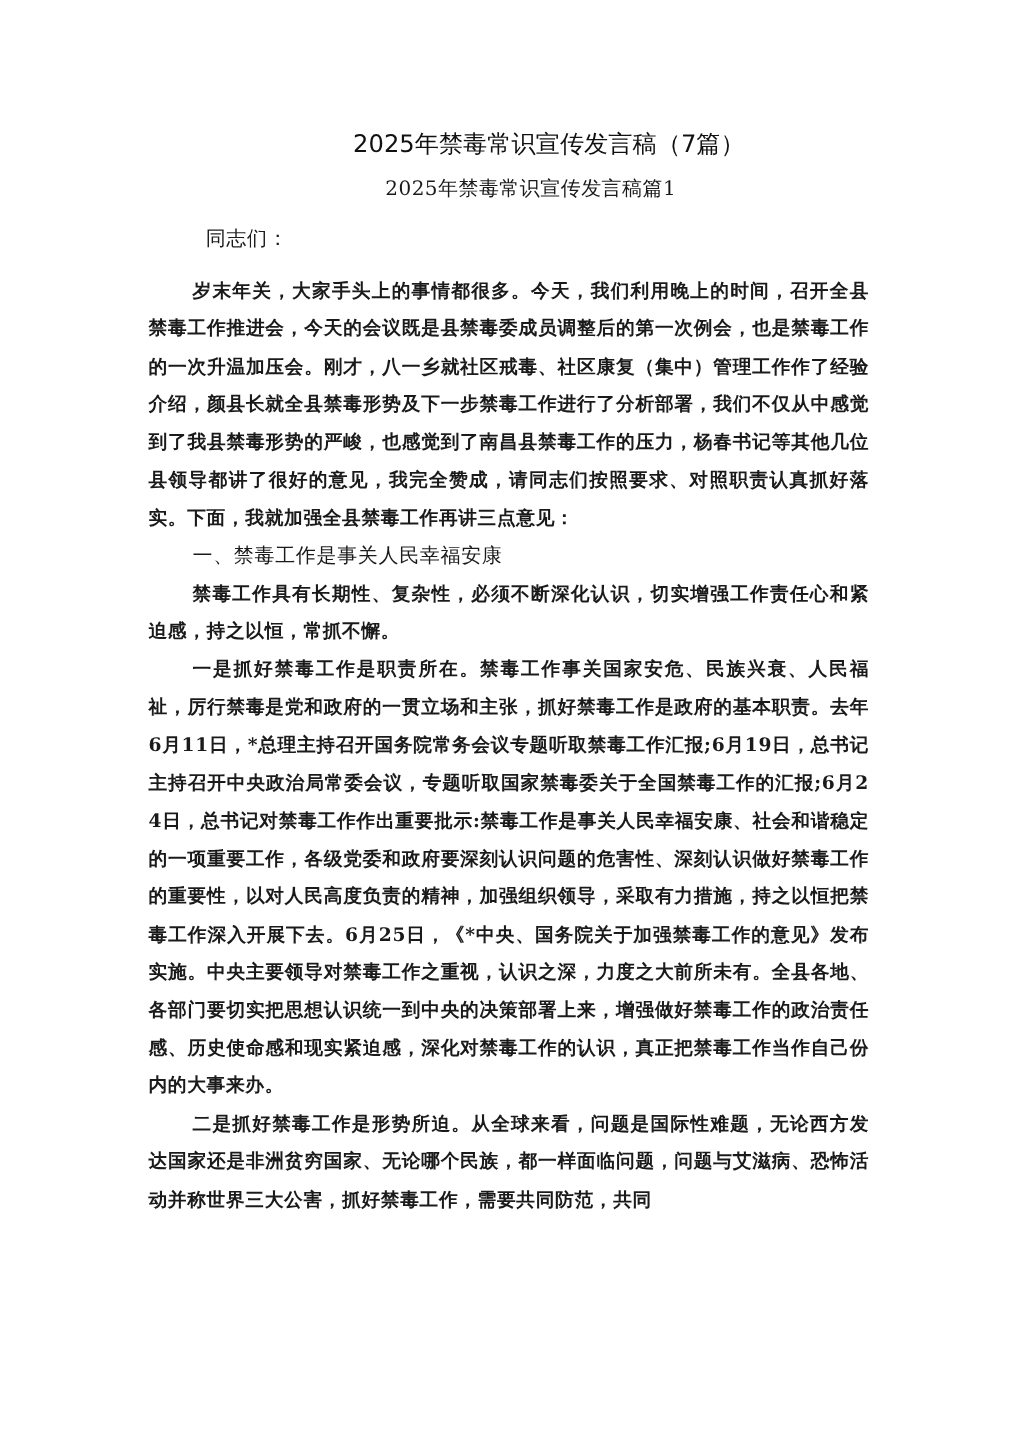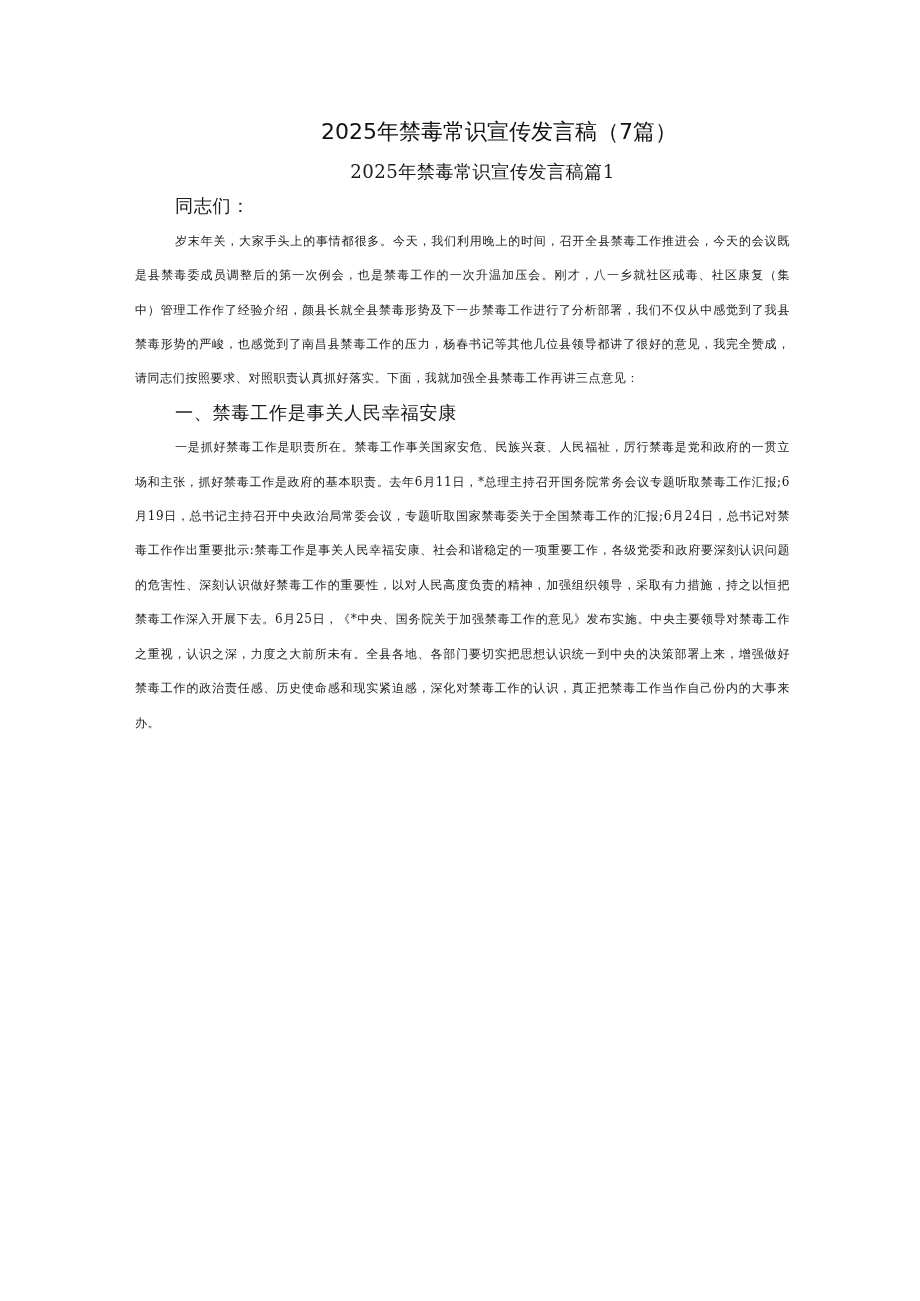--- a/index.html
+++ b/index.html
@@ -39,47 +39,48 @@
       padding-left: 39px;
     }
     .body-text {
       position: absolute;
       left: 135px;
       top: 155px;
       width: 655px;
     }
     .para {
       margin: 0;
-      font-size: 12px;
+      font-size: 17px;
       line-height: 34.4px;
       text-align: justify;
       text-justify: inter-character;
       letter-spacing: 0.6px;
       word-break: break-all;
+      font-weight: bold;
     }
     .indent {
       text-indent: 40px;
     }
     .section-heading {
       margin: 0;
       font-size: 18.2px;
       line-height: 34.4px;
       text-indent: 40px;
       letter-spacing: 0.6px;
     }
     .sub-title {
       margin: 0;
       font-size: 18.2px;
       line-height: 34.4px;
       text-indent: 40px;
       letter-spacing: 0.4px;
       text-align: center;
     }
     .greeting {
-      margin: 0;
+      margin: 12px;
       font-size: 18.2px;
       line-height: 34.4px;
       text-indent: 40px;
       letter-spacing: 0.6px;
     }
   </style>
 </head>
 <body>
 
 <div class="page">
@@ -87,17 +88,19 @@
 
   <div class="body-text">
     <p class="sub-title">2025年禁毒常识宣传发言稿篇1</p>
 
     <p class="greeting">同志们：</p>
 
     <p class="para indent">岁末年关，大家手头上的事情都很多。今天，我们利用晚上的时间，召开全县禁毒工作推进会，今天的会议既是县禁毒委成员调整后的第一次例会，也是禁毒工作的一次升温加压会。刚才，八一乡就社区戒毒、社区康复（集中）管理工作作了经验介绍，颜县长就全县禁毒形势及下一步禁毒工作进行了分析部署，我们不仅从中感觉到了我县禁毒形势的严峻，也感觉到了南昌县禁毒工作的压力，杨春书记等其他几位县领导都讲了很好的意见，我完全赞成，请同志们按照要求、对照职责认真抓好落实。下面，我就加强全县禁毒工作再讲三点意见：</p>
 
     <p class="section-heading">一、禁毒工作是事关人民幸福安康</p>
 
+    <p class="para indent">禁毒工作具有长期性、复杂性，必须不断深化认识，切实增强工作责任心和紧迫感，持之以恒，常抓不懈。</p>
 
     <p class="para indent">一是抓好禁毒工作是职责所在。禁毒工作事关国家安危、民族兴衰、人民福祉，厉行禁毒是党和政府的一贯立场和主张，抓好禁毒工作是政府的基本职责。去年6月11日，*总理主持召开国务院常务会议专题听取禁毒工作汇报;6月19日，总书记主持召开中央政治局常委会议，专题听取国家禁毒委关于全国禁毒工作的汇报;6月24日，总书记对禁毒工作作出重要批示:禁毒工作是事关人民幸福安康、社会和谐稳定的一项重要工作，各级党委和政府要深刻认识问题的危害性、深刻认识做好禁毒工作的重要性，以对人民高度负责的精神，加强组织领导，采取有力措施，持之以恒把禁毒工作深入开展下去。6月25日，《*中央、国务院关于加强禁毒工作的意见》发布实施。中央主要领导对禁毒工作之重视，认识之深，力度之大前所未有。全县各地、各部门要切实把思想认识统一到中央的决策部署上来，增强做好禁毒工作的政治责任感、历史使命感和现实紧迫感，深化对禁毒工作的认识，真正把禁毒工作当作自己份内的大事来办。</p>
 
+    <p class="para indent">二是抓好禁毒工作是形势所迫。从全球来看，问题是国际性难题，无论西方发达国家还是非洲贫穷国家、无论哪个民族，都一样面临问题，问题与艾滋病、恐怖活动并称世界三大公害，抓好禁毒工作，需要共同防范，共同</p>
   </div>
 </div>
 
 </body></html>

